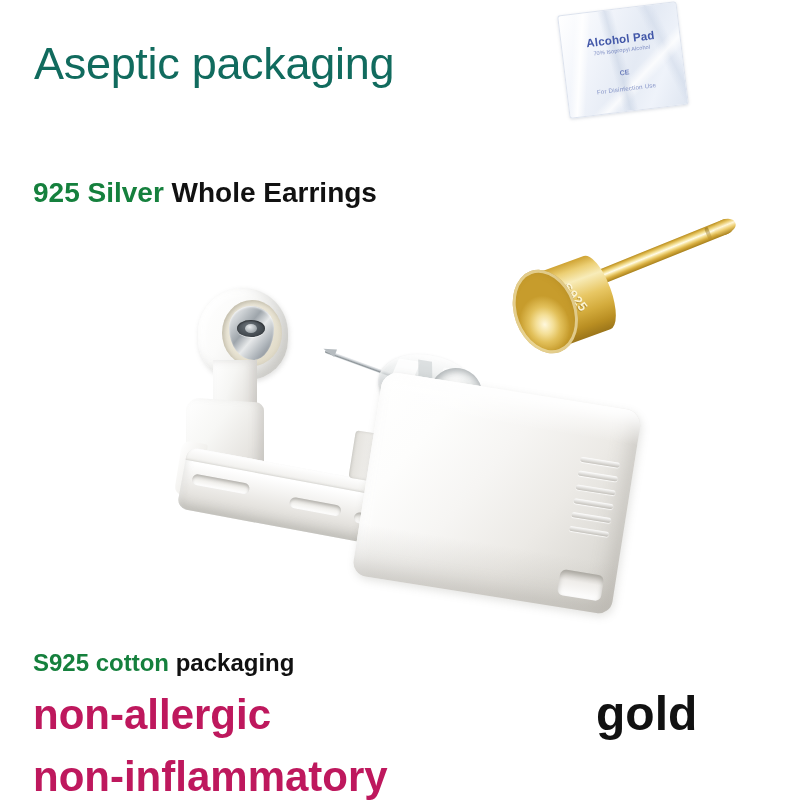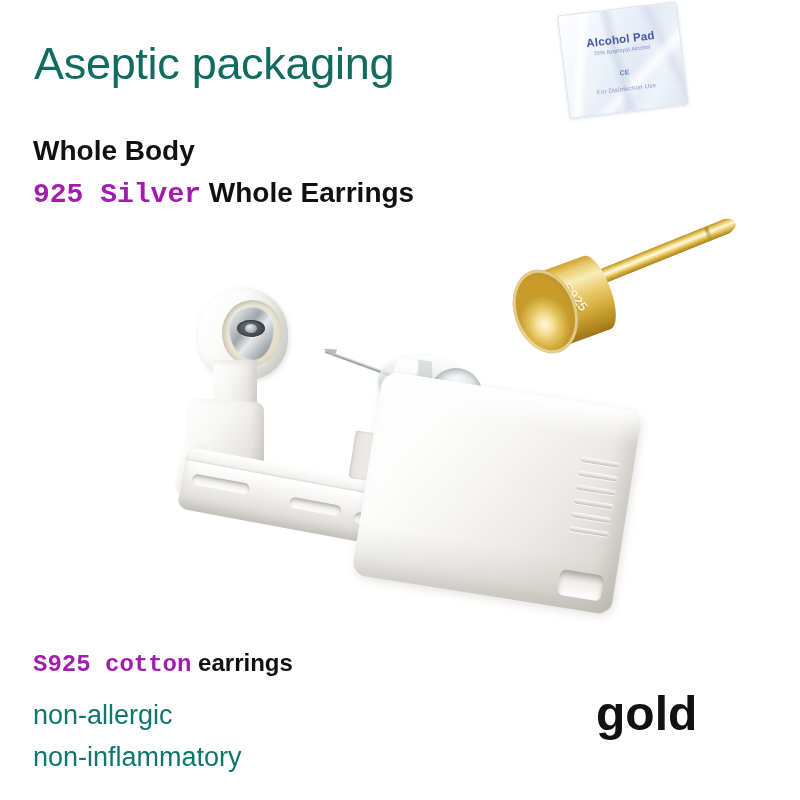--- a/index.html
+++ b/index.html
@@ -33,21 +33,21 @@
     position: absolute;
     left: 33px;
     font-size: 28px;
     line-height: 34px;
     font-weight: bold;
     color: #111111;
     white-space: nowrap;
   }
   .subline-1 { top: 134px; }
   .subline-2 { top: 176px; }
-  .teal { color: #a21caf; font-family: Liberation Mono, monospace; }
+  .teal { color: #15803d; }
   .dark { color: #111111; }
 
   .plus-row {
     position: absolute;
     left: 443px;
     top: 110px;
     display: flex;
     align-items: center;
     gap: 22px;
   }
@@ -82,27 +82,27 @@
     left: 33px;
     white-space: nowrap;
   }
   .footer-s925 {
     top: 648px;
     font-size: 24px;
     line-height: 30px;
     font-weight: bold;
   }
   .footer-big {
-    font-size: 27px;
+    font-size: 42px;
     line-height: 42px;
-    font-weight: 400;
-    color: #0f766e;
+    font-weight: 700;
+    color: #be185d;
   }
   .footer-big-1 { top: 694px; }
-  .footer-big-2 { top: 736px; }
+  .footer-big-2 { top: 756px; }
 
   .gold-label {
     position: absolute;
     left: 596px;
     top: 690px;
     font-size: 48px;
     line-height: 48px;
     font-weight: 700;
     color: #111111;
     white-space: nowrap;
@@ -512,21 +512,20 @@
     box-shadow: inset 1px 0 3px rgba(150,148,142,0.35);
   }
 </style>
 </head>
 <body>
 
 <div id="stage">
 
   <div class="headline">Aseptic packaging</div>
 
-  <div class="subline subline-1">Whole Body</div>
 
   <div class="subline subline-2">
     <span class="teal">925 Silver</span><span class="dark">&nbsp;</span><span class="dark">Whole Earrings</span>
   </div>
 
   <div class="pad-wrap">
     <div class="pad-body">
       <div class="pad-crinkle"></div>
       <div class="pad-text pad-t1">Alcohol Pad</div>
       <div class="pad-text pad-t2">70% Isopropyl Alcohol</div>
@@ -590,21 +589,21 @@
         <span></span>
         <span></span>
         <span></span>
         <span></span>
       </div>
       <div class="body-notch"></div>
     </div>
   </div>
 
   <div class="footer-line footer-s925">
-    <span class="teal">S925 cotton</span><span class="dark">&nbsp;</span><span class="dark">earrings</span>
+    <span class="teal">S925 cotton</span><span class="dark">&nbsp;</span><span class="dark">packaging</span>
   </div>
 
   <div class="footer-line footer-big footer-big-1">non-allergic</div>
 
   <div class="footer-line footer-big footer-big-2">non-inflammatory</div>
 
   <div class="gold-label">gold</div>
 
 </div>
 

